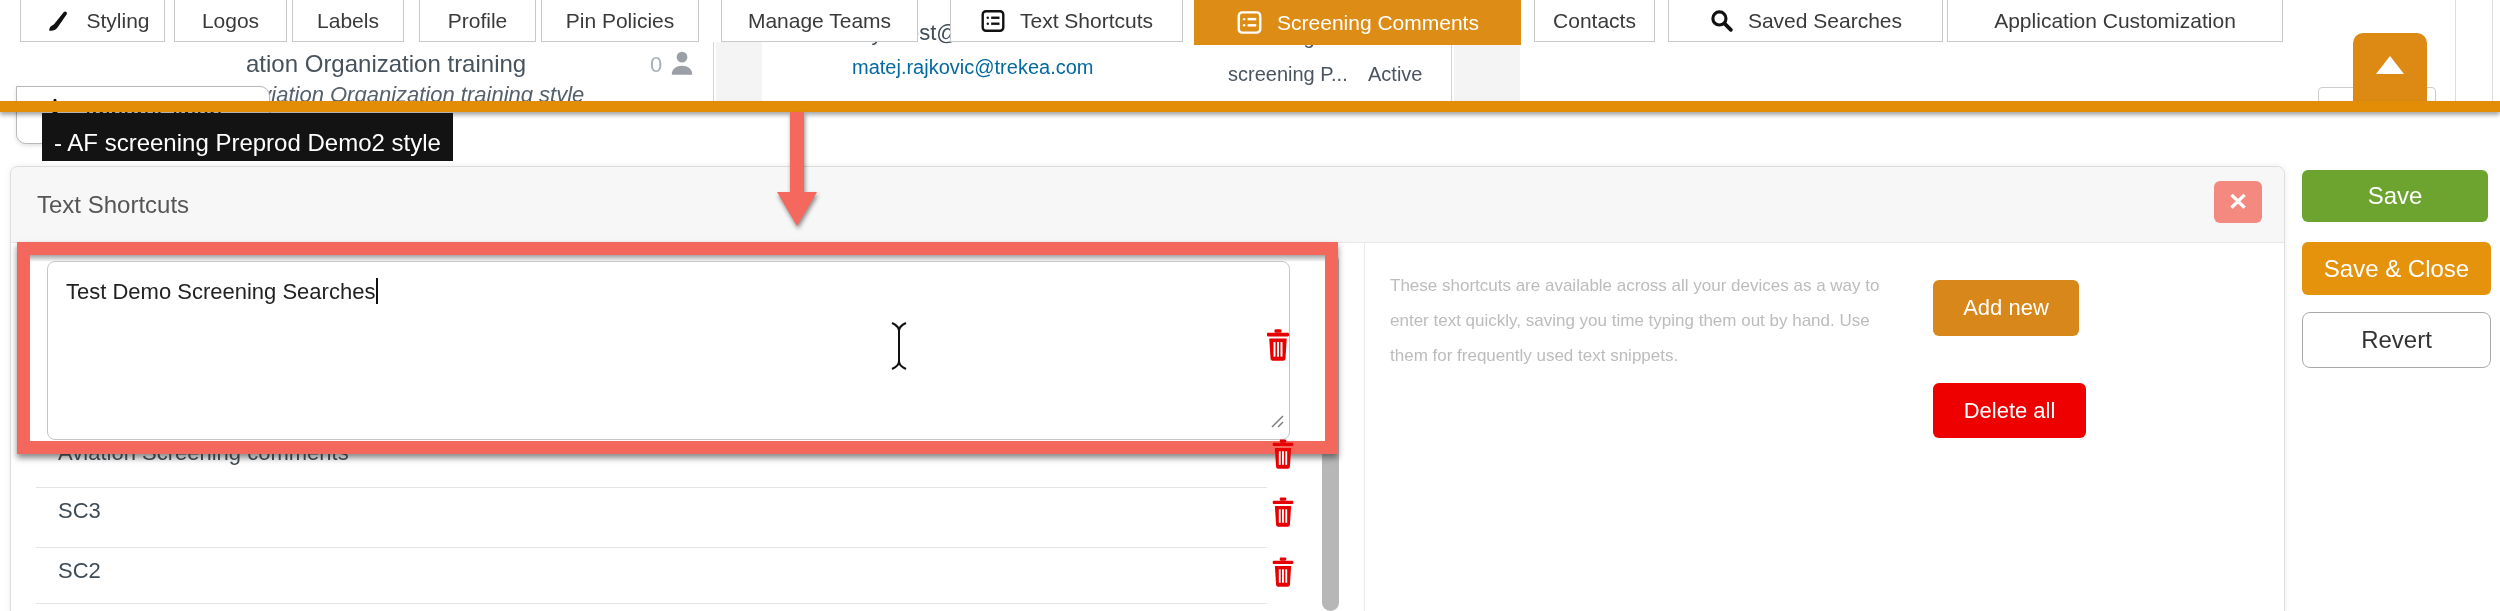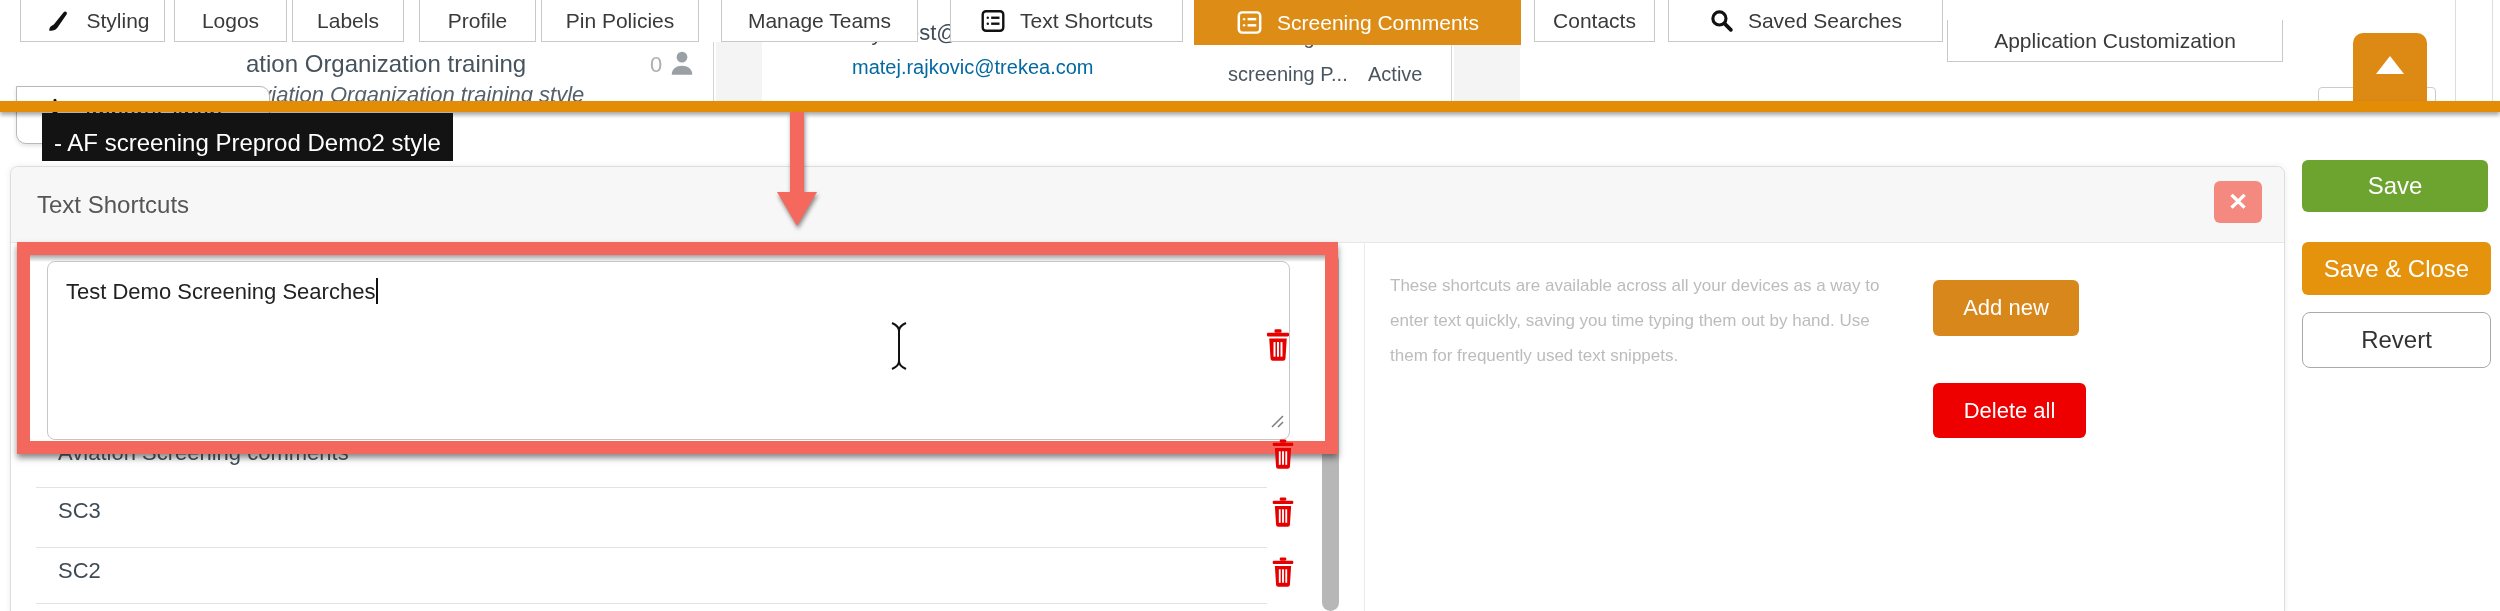--- a/index.html
+++ b/index.html
@@ -72,21 +72,21 @@
 
   
   .desc{position:absolute;left:1390px;top:268px;width:500px;font-size:17px;line-height:35px;
         color:#bcbcbc;z-index:11;}
   .btn{position:absolute;display:flex;align-items:center;justify-content:center;border-radius:6px;
        color:#fff;cursor:pointer;z-index:11;box-sizing:border-box;}
   .btn-addnew{left:1933px;top:280px;width:146px;height:56px;background:#d8871b;font-size:22px;}
   .btn-delall{left:1933px;top:383px;width:153px;height:55px;background:#ee0000;font-size:22px;}
 
   
-  .btn-save{left:2302px;top:160px;width:186px;height:52px;background:#6da32f;font-size:24px;z-index:10;}
+  .btn-save{left:2302px;top:170px;width:186px;height:52px;background:#6da32f;font-size:24px;z-index:10;}
   .btn-saveclose{left:2302px;top:242px;width:189px;height:53px;background:#e5930d;font-size:24px;z-index:10;}
   .btn-revert{left:2302px;top:312px;width:189px;height:56px;background:#fff;border:1px solid #a9a9a9;
               border-radius:8px;color:#333;font-size:24px;z-index:10;}
 
   
   .up-base{position:absolute;left:2318px;top:87px;width:116px;height:15px;background:#fff;
            border:1px solid #ccc;border-radius:4px;z-index:5;}
   .up-btn{position:absolute;left:2353px;top:33px;width:74px;height:68px;background:#dd8a15;
           border-radius:10px 10px 0 0;display:flex;align-items:center;justify-content:center;
           z-index:6;cursor:pointer;}
@@ -173,21 +173,21 @@
   </div>
   <div class="tab" style="left:1668px;width:275px;">
     <span class="ticon">
       <svg width="25" height="25" viewBox="0 0 24 24" fill="none" stroke="#111" stroke-width="3">
         <circle cx="10" cy="10" r="6.3"></circle>
         <line x1="15" y1="15" x2="21" y2="21" stroke-width="3.6" stroke-linecap="round"></line>
       </svg>
     </span>
     <span>Saved Searches</span>
   </div>
-  <div class="tab" style="left:1947px;width:336px;margin-top:20px;">
+  <div class="tab" style="left:1947px;width:336px;">
     <span>Application Customization</span>
   </div>
 
   <div class="impexp">
     <span>
       <svg width="28" height="28" viewBox="0 0 24 24">
         <path d="M12 2v10M7.5 8l4.5 4.5L16.5 8" fill="none" stroke="#111" stroke-width="2.6" stroke-linecap="round" stroke-linejoin="round"></path>
         <path d="M3.5 15.5v4.5h17v-4.5h-2.2v2.3H5.7v-2.3z" fill="#111"></path>
       </svg>
     </span>

